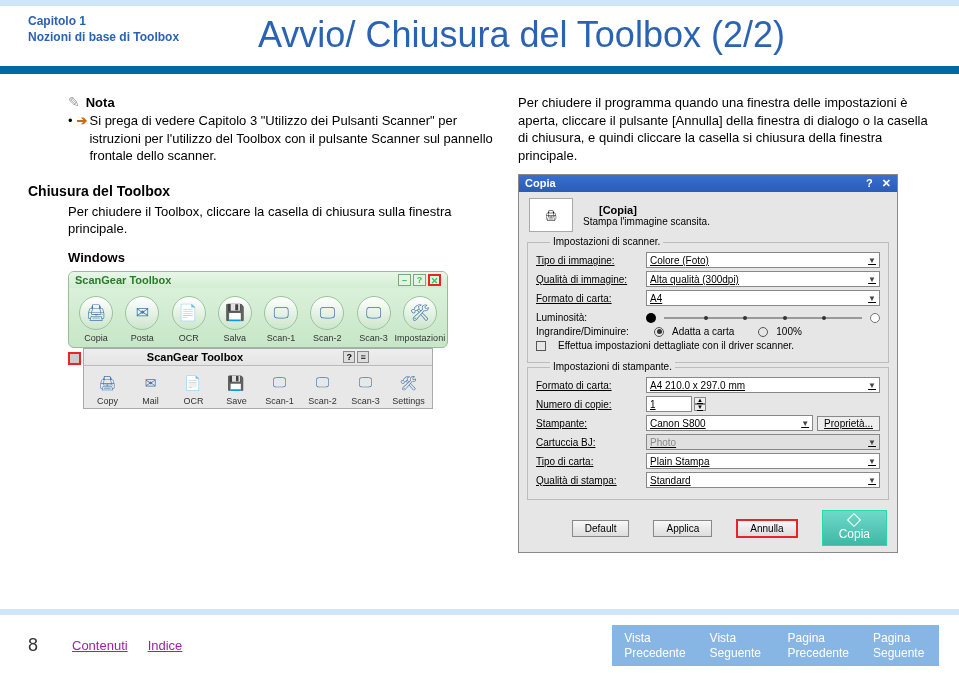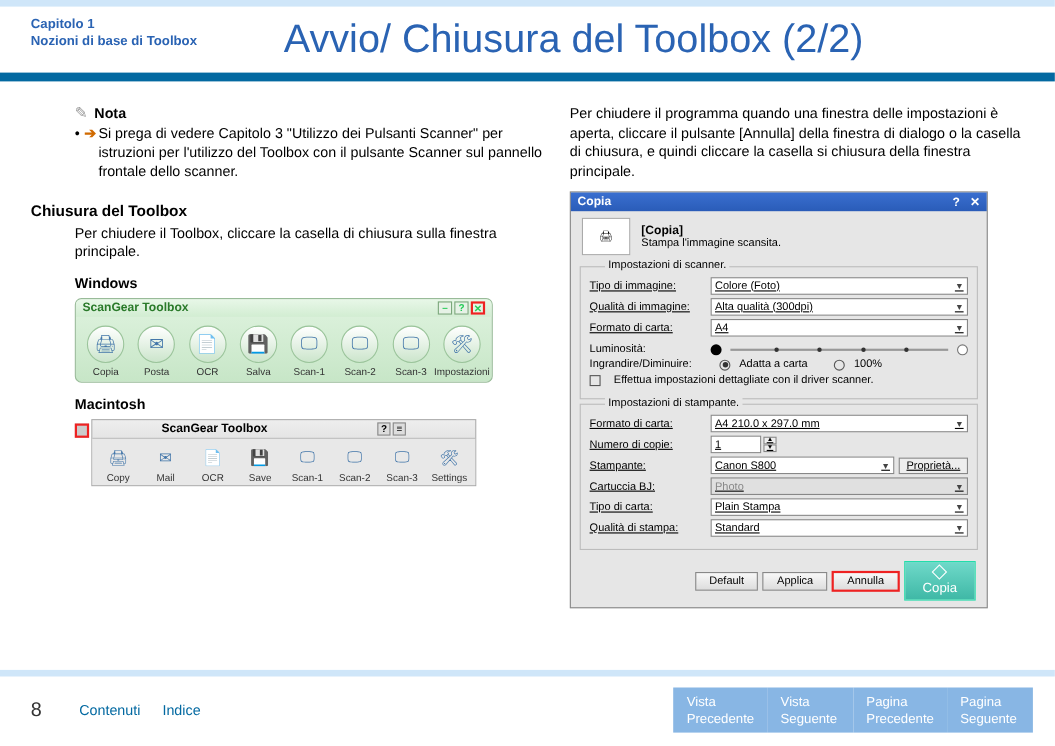--- a/index.html
+++ b/index.html
@@ -40,48 +40,48 @@
   .mac-title .r .sq { width: 12px; height: 12px; border: 1px solid #888; background: #ddd; font-size: 9px; text-align: center; }
   .mac-icons { display: flex; justify-content: space-around; padding: 6px 2px 2px; background: #e8e8e8; }
   .mac-icon { display: flex; flex-direction: column; align-items: center; width: 40px; }
   .mac-glyph { width: 28px; height: 22px; display: flex; align-items: center; justify-content: center; font-size: 14px; color: #4477aa; }
   .mac-lbl { font-size: 9px; color: #333; margin-top: 2px; }
   .right-text { font-size: 13px; line-height: 1.35; margin-bottom: 10px; }
   .copia-dlg { border: 1px solid #888; background: #e6e6e6; width: 380px; font-size: 10px; padding-bottom: 6px; }
   .copia-title { background: linear-gradient(#3a6fd0,#2a5cb8); color: #fff; padding: 2px 6px; display: flex; justify-content: space-between; font-weight: bold; font-size: 11px; }
   .copia-head { display: flex; padding: 6px 10px; gap: 10px; align-items: center; }
   .scanner-ic { width: 44px; height: 34px; border: 1px solid #aaa; background: #fff; display: flex; align-items: center; justify-content: center; }
-  .copia-head-r .ln1 { font-weight: bold; font-size: 11px; }
+  .copia-head-r .ln1 { font-weight: bold; font-size: 11px; margin-left: 16px; }
   .copia-head-r .ln2 { font-size: 10px; }
   .grp { border: 1px solid #bcbcbc; margin: 4px 8px; padding: 6px 8px 8px; position: relative; }
   .grp-title { position: absolute; top: -7px; left: 22px; background: #e6e6e6; padding: 0 3px; font-size: 10px; }
   .field-row { display: flex; align-items: center; margin: 3px 0; text-decoration: underline; }
   .field-lbl { width: 110px; font-size: 10px; }
   .field-inp { border: 1px solid #888; background: #fff; font-size: 10px; padding: 1px 3px; height: 16px; flex: 1; display: flex; align-items: center; justify-content: space-between; }
   .dd-arrow { font-size: 8px; color: #444; }
   .lumi-row { display: flex; align-items: center; margin: 6px 0 2px; }
   .lumi-track { flex: 1; height: 2px; background: #999; margin: 0 8px; position: relative; }
   .lumi-dot { width: 4px; height: 4px; background: #333; border-radius: 50%; position: absolute; top: -1px; }
   .lumi-end { width: 10px; height: 10px; border-radius: 50%; }
   .radio-row { display: flex; align-items: center; gap: 8px; margin: 3px 0; }
   .radio { width: 10px; height: 10px; border: 1px solid #555; border-radius: 50%; display: inline-flex; align-items: center; justify-content: center; }
   .radio.sel::after { content: ""; width: 5px; height: 5px; background: #333; border-radius: 50%; }
   .chk { width: 10px; height: 10px; border: 1px solid #555; display: inline-block; margin-right: 4px; }
   .disabled .field-inp { background: #e0e0e0; color: #888; }
-  .btn-row { display: flex; justify-content: flex-end; gap: 4px; padding: 6px 10px 0; align-items: center; }
+  .btn-row { display: flex; justify-content: flex-end; gap: 24px; padding: 6px 10px 0; align-items: center; }
   .dlg-btn { border: 1px solid #888; background: linear-gradient(#f8f8f8,#ddd); padding: 2px 12px; font-size: 10px; min-width: 54px; text-align: center; }
   .dlg-btn.annulla { border: 2px solid #e22; }
   .copia-btn { background: linear-gradient(#6fd9c9,#3fb8a6); color: #fff; border: 1px solid #2da; padding: 4px 16px; font-size: 12px; display: flex; flex-direction: column; align-items: center; }
   .copia-btn .di { width: 10px; height: 10px; border: 1px solid #fff; transform: rotate(45deg); margin-bottom: 2px; }
   .proprieta-btn { border: 1px solid #888; background: #eee; padding: 1px 6px; font-size: 10px; margin-left: 4px; }
   .spin { display: flex; flex-direction: column; margin-left: 2px; }
   .spin div { width: 12px; height: 7px; border: 1px solid #888; background: #eee; font-size: 6px; text-align: center; line-height: 5px; }
   .footer { position: absolute; bottom: 0; left: 0; right: 0; border-top: 6px solid #cfe6f9; padding: 10px 20px 12px 28px; display: flex; align-items: center; gap: 20px; }
   .page-num { font-size: 18px; color: #333; width: 24px; }
-  .foot-link { color: #0369a1; font-size: 13px; }
+  .foot-link { color: #a21caf; font-size: 13px; text-decoration: underline; }
   .foot-right { margin-left: auto; display: flex; }
   .foot-tab { background: #88b6e4; color: #fff; font-size: 12px; padding: 6px 12px; line-height: 1.2; min-width: 78px; }
 </style>
 </head>
 <body>
 
 <div class="page">
   <div class="header-bar"></div>
   <div class="header-row">
     <div class="chapter">
@@ -165,21 +165,20 @@
             </div>
           <div class="tb-icon">
               <div class="tb-circ">
                 <span>🛠</span>
               </div>
               <div class="tb-lbl">Impostazioni</div>
             </div>
         </div>
       </div>
 
-      <div class="subhead">Macintosh</div>
 
       <div class="mac-wrap">
         <div class="mac-close"></div>
         <div class="mac-bar">
           <div class="mac-title">
             <span>ScanGear Toolbox</span>
             <span class="r">
               <span class="sq">?</span>
               <span class="sq">≡</span>
             </span>

